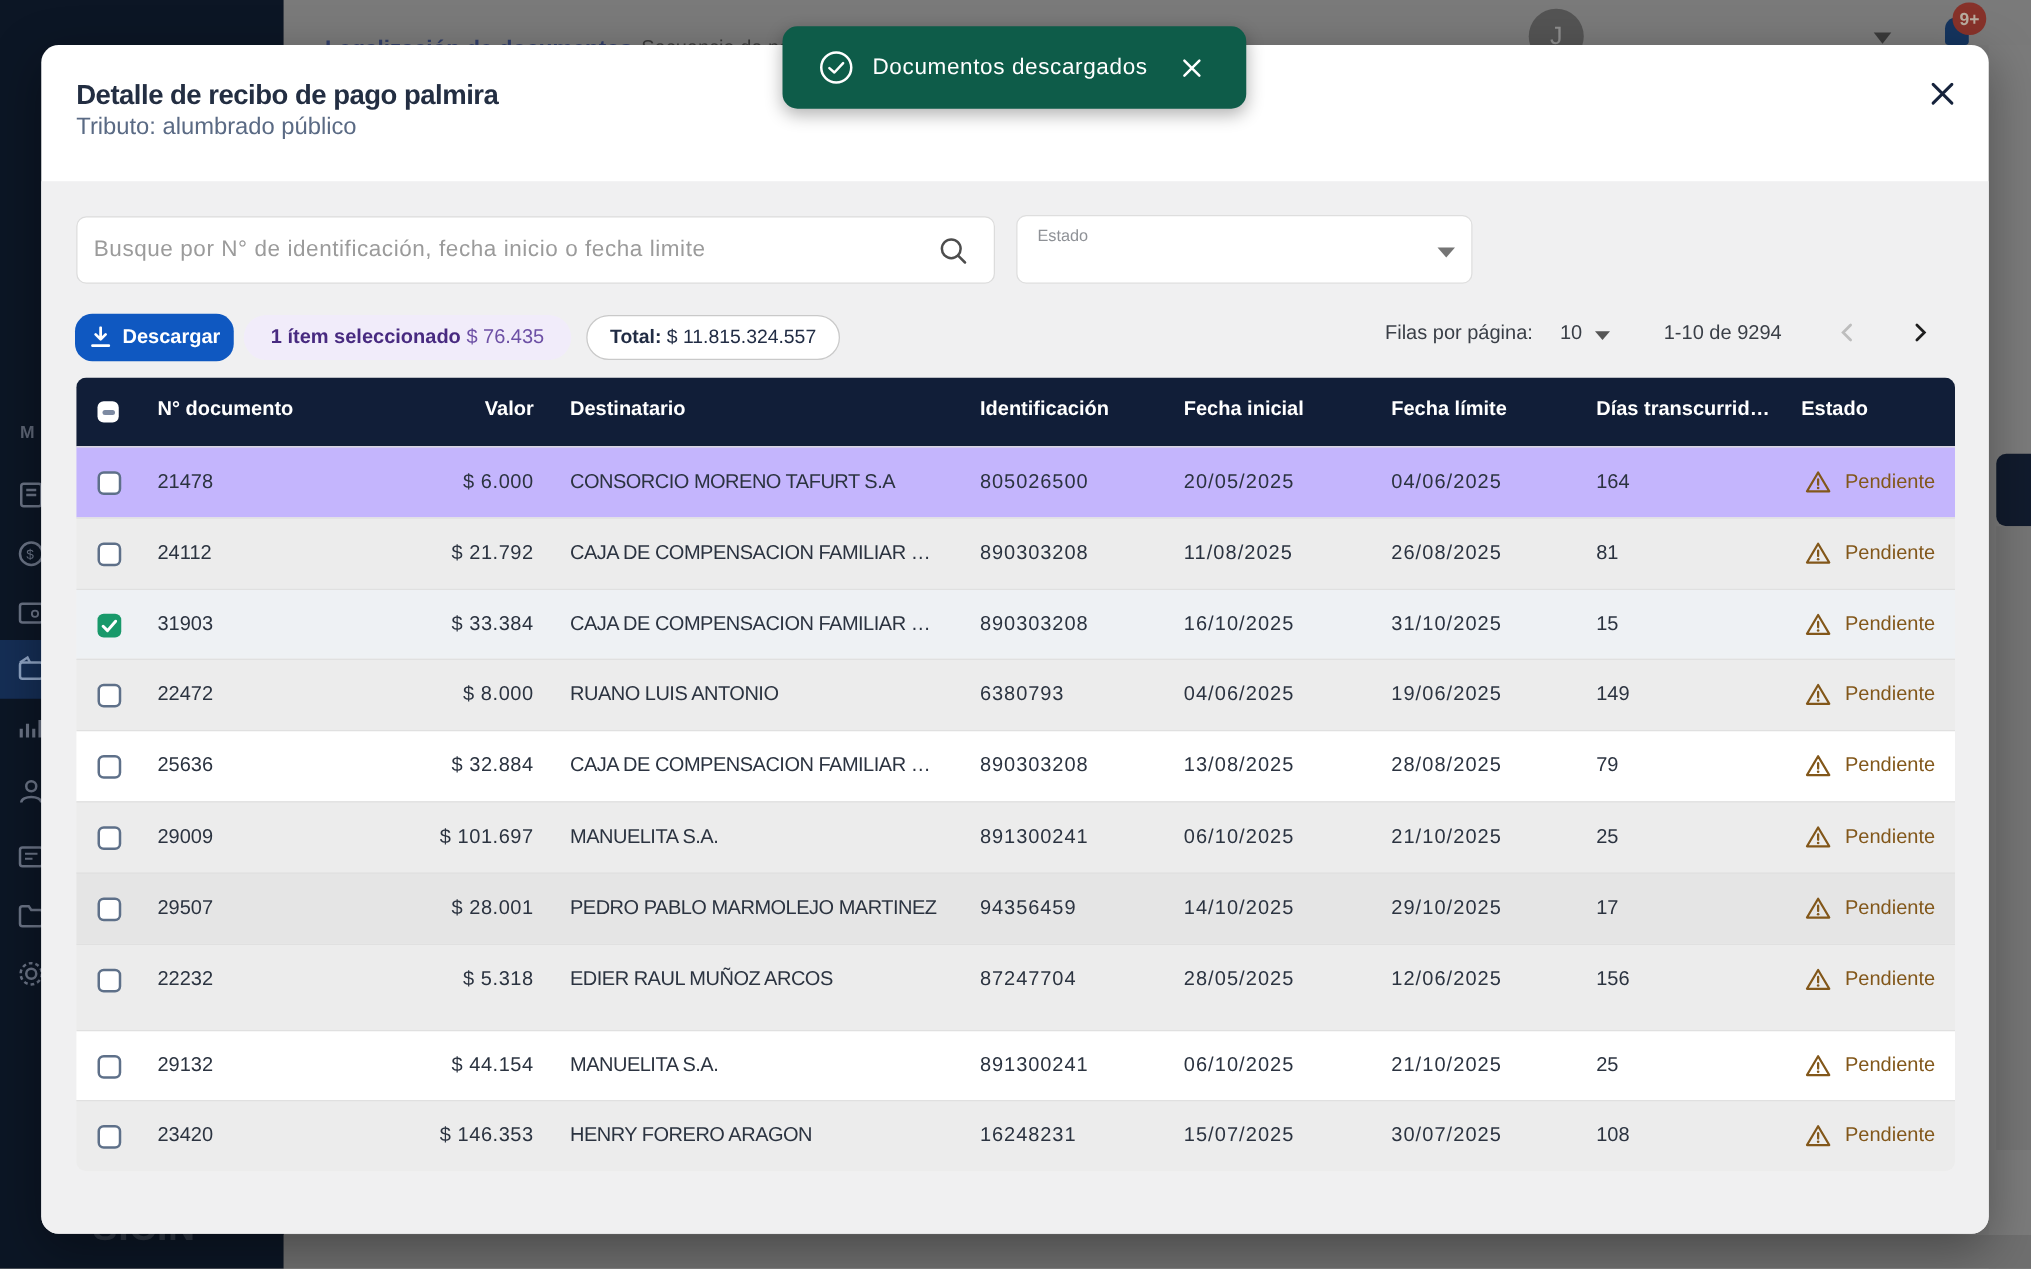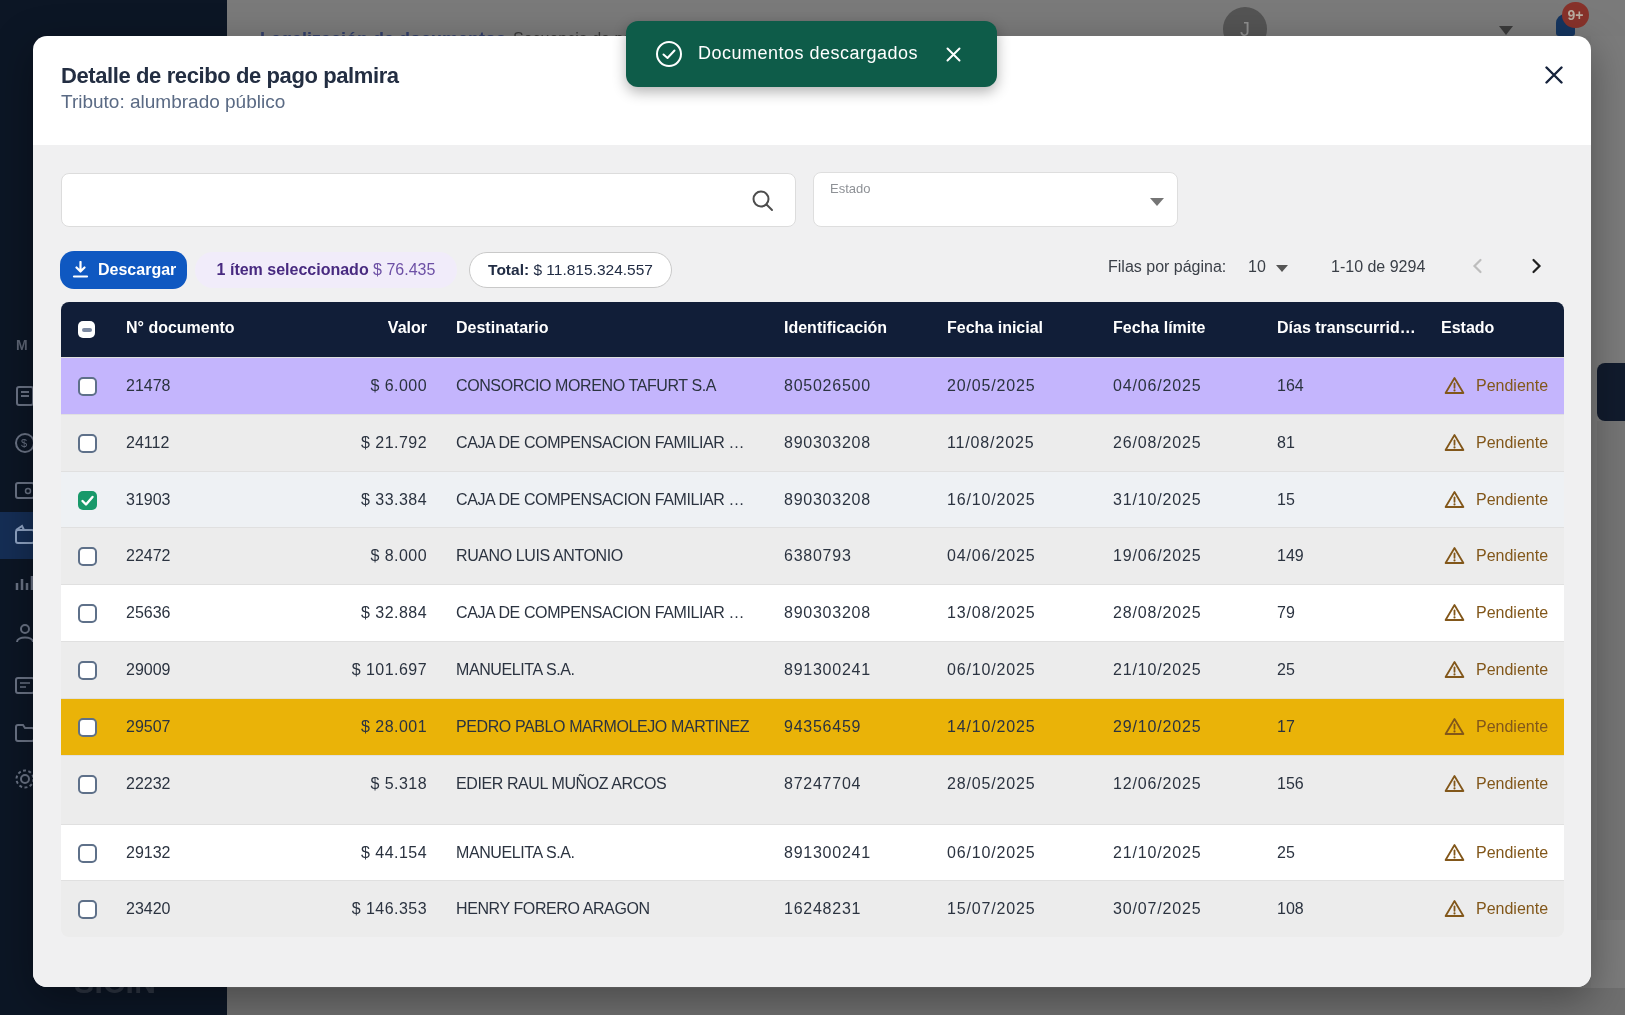--- a/index.html
+++ b/index.html
@@ -78,20 +78,21 @@
 
   <div class="abs" style="left:28px;top:27px;color:#232e42;font-size:22px;font-weight:bold;letter-spacing:-0.4px;">Detalle de recibo de pago palmira</div>
   <div class="abs" style="left:28px;top:55px;color:#5a6a84;font-size:19px;">Tributo: alumbrado público</div>
   <svg class="abs" style="left:1512px;top:30px;" width="18" height="18" viewBox="0 0 18 18">
       <path d="M1.5 1.5 L16.5 16.5 M16.5 1.5 L1.5 16.5" stroke="#16233c" stroke-width="2.4" stroke-linecap="round"></path>
     </svg>
 
   <div class="abs" style="left:0;top:109px;width:1558px;height:842px;background:#f0f0f1;"></div>
 
   <div class="abs" style="left:28px;top:137px;width:735px;height:54px;background:#fff;border:1px solid #dcdcdc;border-radius:8px;">
+    <div class="abs" style="left:13px;top:15px;color:#9b9b9b;font-size:18px;letter-spacing:0.45px;">Busque por N° de identificación, fecha inicio o fecha limite</div>
     <svg class="abs" style="left:688px;top:14px;" width="26" height="26" viewBox="0 0 26 26">
         <circle cx="11" cy="11" r="7.5" fill="none" stroke="#4d4d4d" stroke-width="2"></circle>
         <path d="M16.5 16.5 L22 22" stroke="#4d4d4d" stroke-width="2" stroke-linecap="round"></path>
       </svg>
   </div>
 
   <div class="abs" style="left:780px;top:136px;width:365px;height:55px;background:#fff;border:1px solid #dedede;border-radius:8px;">
     <div class="abs" style="left:16px;top:8px;color:#8e9196;font-size:13px;">Estado</div>
     <div class="abs" style="left:336px;top:25px;width:0;height:0;border-left:7px solid transparent;border-right:7px solid transparent;border-top:8px solid #757575;"></div>
   </div>
@@ -223,21 +224,21 @@
         <div class="abs" style="left:886px;top:19px;letter-spacing:0.85px;">06/10/2025</div>
         <div class="abs" style="left:1052px;top:19px;letter-spacing:0.85px;">21/10/2025</div>
         <div class="abs" style="left:1216px;top:19px;">25</div>
         <svg class="abs" style="left:1383px;top:18px;" width="21" height="19" viewBox="0 0 21 19">
           <path d="M10.5 2 L19.4 17 H1.6 Z" fill="none" stroke="#82571a" stroke-width="1.8" stroke-linejoin="round"></path>
           <path d="M10.5 7.5 V11.8" stroke="#82571a" stroke-width="1.8" stroke-linecap="round"></path>
           <circle cx="10.5" cy="14.4" r="1.05" fill="#82571a"></circle>
         </svg>
         <div class="abs" style="left:1415px;top:19px;color:#82571a;">Pendiente</div>
       </div>
-      <div style="position:relative;height:56.8px;background:#eab308;border-top:1px solid #e0e0e0;color:#2b3340;font-size:16px;">
+      <div style="position:relative;height:56.8px;background:#e5e5e5;border-top:1px solid #e0e0e0;color:#2b3340;font-size:16px;">
         <div class="abs" style="left:17px;top:19px;width:19px;height:19px;background:#fff;border:2px solid #5e7089;border-radius:5px;"></div>
         <div class="abs" style="left:65px;top:19px;">29507</div>
         <div class="abs" style="left:226px;top:19px;width:140px;text-align:right;letter-spacing:0.45px;">$ 28.001</div>
         <div class="abs" style="left:395px;top:19px;letter-spacing:-0.4px;text-align:right;">PEDRO PABLO MARMOLEJO MARTINEZ</div>
         <div class="abs" style="left:723px;top:19px;letter-spacing:0.75px;">94356459</div>
         <div class="abs" style="left:886px;top:19px;letter-spacing:0.85px;">14/10/2025</div>
         <div class="abs" style="left:1052px;top:19px;letter-spacing:0.85px;">29/10/2025</div>
         <div class="abs" style="left:1216px;top:19px;">17</div>
         <svg class="abs" style="left:1383px;top:18px;" width="21" height="19" viewBox="0 0 21 19">
           <path d="M10.5 2 L19.4 17 H1.6 Z" fill="none" stroke="#82571a" stroke-width="1.8" stroke-linejoin="round"></path>

